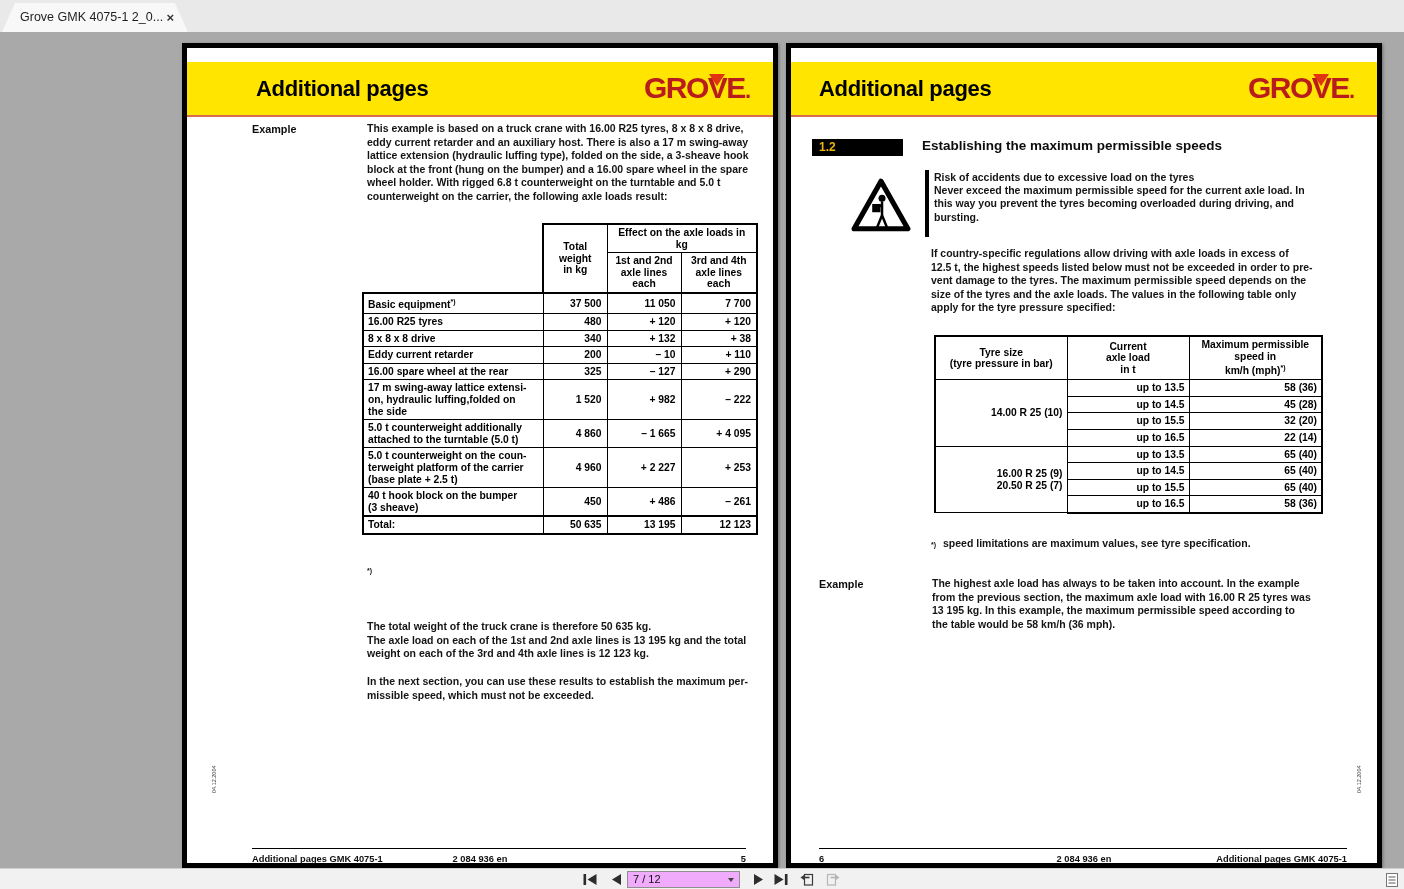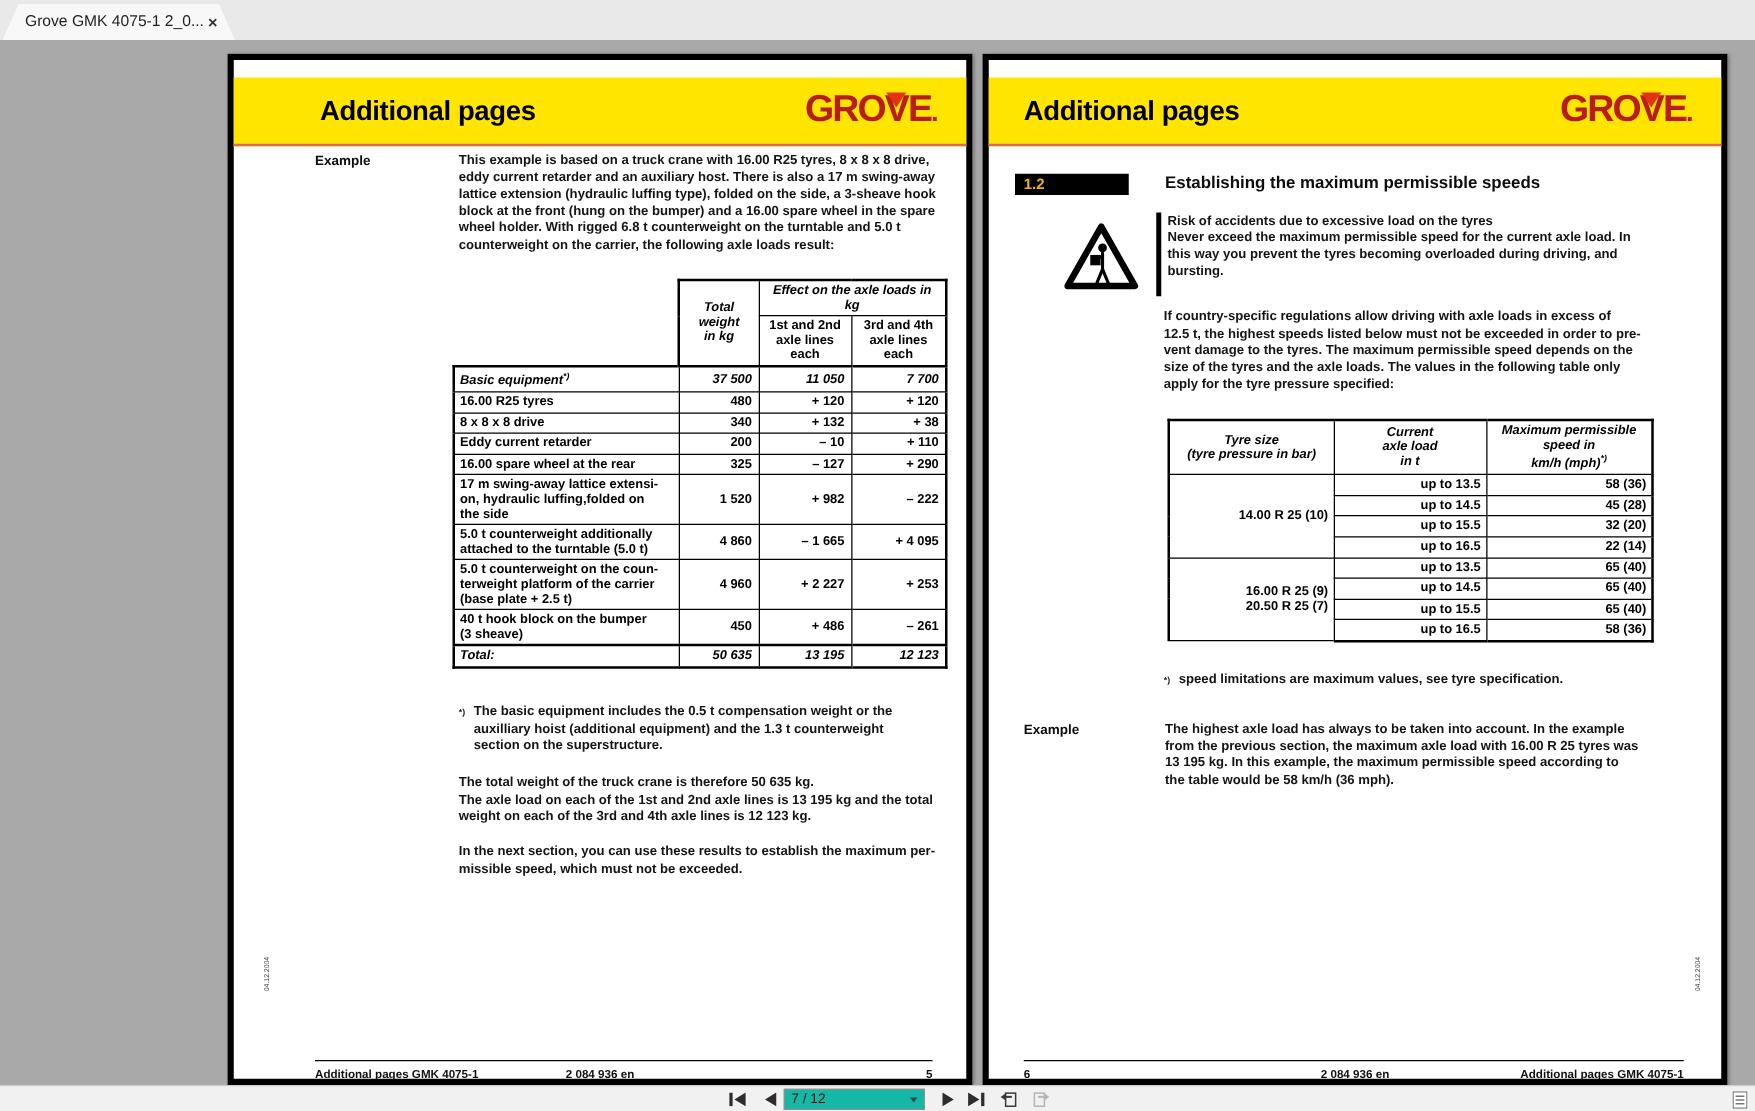--- a/index.html
+++ b/index.html
@@ -45,29 +45,29 @@
   .fnote sup, sup.mk { position:relative; font-size:7px; font-weight:bold; }
   .fnote { position:relative; }
   .fnote > sup { position:absolute; left:0; top:1px; }
 
   
   table { border-collapse:collapse; font-size:10.3px; font-weight:bold; color:#000; }
   th,td { border:1px solid #000; padding:2px 4px; white-space:pre; line-height:11.6px; vertical-align:middle; }
   th { text-align:center; }
   td.num { text-align:right; padding-right:5px;margin-left:32px; }
   .nob { border:none; background:#fff; }
-  .b2t { border-top:2px solid #000;font-style:italic; } .b2b { border-bottom:2px solid #000; }
+  .b2t { border-top:2px solid #000; } .b2b { border-bottom:2px solid #000; }
   .b2l { border-left:2px solid #000; } .b2r { border-right:2px solid #000; }
   .lab { text-align:left; }
   .ctr { text-align:right; }
 
   
   .r-secbox  { position:absolute; left:21px; top:91px; width:91px; height:17px; background:#000;
     color:#eab308; font-size:12px; font-weight:bold; line-height:17px; padding-left:7px; }
-  .r-sectitle{ position:absolute; left:141px; top:90px; font-size:13.5px; font-weight:bold; }
+  .r-sectitle{ position:absolute; left:131px; top:90px; font-size:13.5px; font-weight:bold; }
   .r-warnicon{ position:absolute; left:59px; top:128px; }
   .r-warnbar { position:absolute; left:134px; top:122px; width:4px; height:67px; background:#000; }
   .r-warntxt { position:absolute; left:143px; top:123px; }
   .r-para    { position:absolute; left:140px; top:199px; }
   .r-table   { position:absolute; left:143px; top:287px; }
   .r-fnote   { position:absolute; left:140px; top:489px; padding-left:12px; }
   .r-example { position:absolute; left:28px; top:530px; }
   .r-extxt   { position:absolute; left:141px; top:529px; }
 
   
@@ -78,21 +78,21 @@
   .f-l { left:65px; } .f-c { left:50%; transform:translateX(-50%); } .f-r { right:27px; }
   .page-right .f-l { left:28px; } .page-right .f-r { right:30px; }
   .side-txt { position:absolute; font-size:5.5px; color:#333; transform:rotate(-90deg); transform-origin:left top; }
   .page-left  .side-txt { left:24px; top:745px; }
   .page-right .side-txt { left:565px; top:745px; }
 
   
   .toolbar { position:absolute; top:868px; left:0; width:1404px; height:21px;
     background:#f1f1f1; border-top:1px solid #cfcfcf; }
   .tbtn { position:absolute; top:4px; width:18px; height:13px; display:flex; align-items:center; justify-content:center; cursor:default; }
-  .combo { position:absolute; left:627px; top:2px; width:113px; height:17px; background:#14b8a6;
+  .combo { position:absolute; left:627px; top:2px; width:113px; height:17px; background:#f0abfc;
     border:1px solid #8f8f8f; font-size:11px; line-height:15px; padding-left:5px; color:#111; }
   .combo-caret { position:absolute; right:5px; top:6px; width:0; height:0;
     border-left:3.5px solid transparent; border-right:3.5px solid transparent; border-top:4.5px solid #444; }
 </style>
 </head>
 <body>
 
 <div class="tabbar">
   <div class="tab">
     <span class="tab-title">Grove GMK 4075-1 2_0...</span>
@@ -204,23 +204,20 @@
         <td class="lab b2l b2b b2t">Total:</td>
         <td class="num b2b b2t">50 635</td>
         <td class="num b2b b2t">13 195</td>
         <td class="num b2b b2r b2t">12 123</td>
       </tr>
     </tbody>
       </table>
 
     <div class="l-fnote fnote body-txt">
       <sup>*)</sup>
-      <span class="pre">The basic equipment includes the 0.5 t compensation weight or the
-auxilliary hoist (additional equipment) and the 1.3 t counterweight
-section on the superstructure.</span>
     </div>
     <div class="l-para1 body-txt pre">The total weight of the truck crane is therefore 50 635 kg.
 The axle load on each of the 1st and 2nd axle lines is 13 195 kg and the total
 weight on each of the 3rd and 4th axle lines is 12 123 kg.</div>
     <div class="l-para2 body-txt pre">In the next section, you can use these results to establish the maximum per-
 missible speed, which must not be exceeded.</div>
 
     <div class="side-txt">04.12.2004</div>
     <div class="foot-line"></div>
     <span class="foot-txt f-l">Additional pages GMK 4075-1</span>

